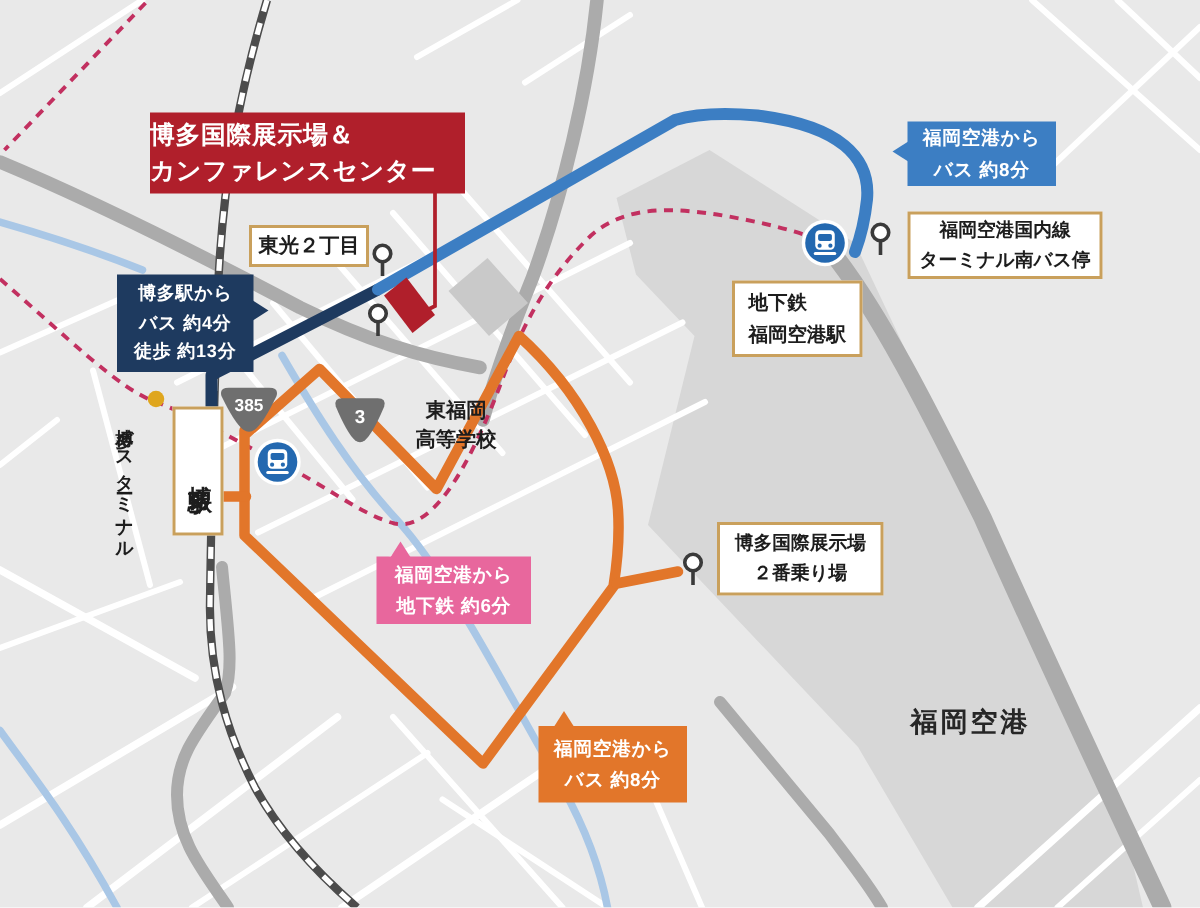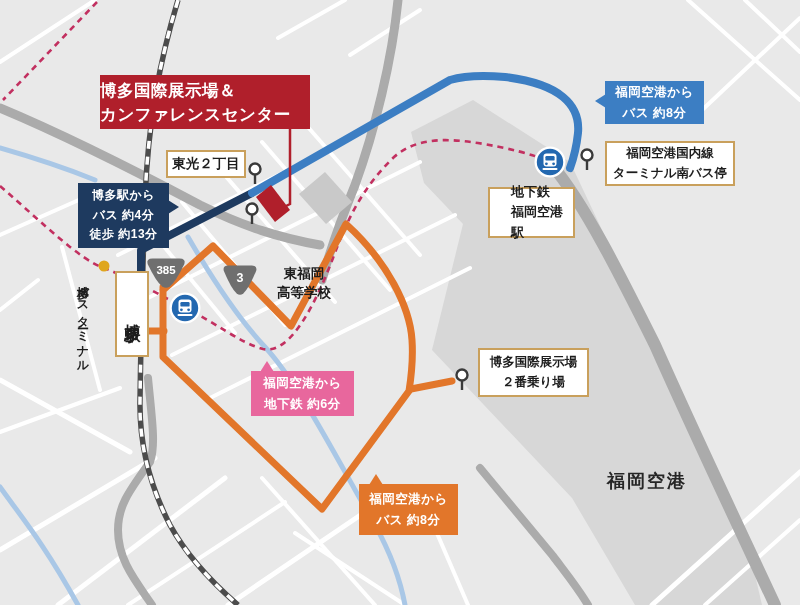--- a/index.html
+++ b/index.html
@@ -42,21 +42,21 @@
   
   .wbox {
     position:absolute; background:#fff; border:2px solid #c9a05c; color:#1d1d1d;
     font-weight:bold; display:flex; flex-direction:column; justify-content:center;
     text-align:center; font-size:12.5px; line-height:1.55;
   }
   .box-toko   { left:166px; top:150px; width:80px;  height:28px; font-size:13.5px;justify-content:center; }
   .box-sta    { left:115px; top:271px; width:34px;  height:86px; font-size:16px;
                 writing-mode:vertical-rl; text-orientation:upright; align-items:center;
                 letter-spacing:2px; }
-  .box-chika  { left:488px; top:187px; width:87px;  height:51px; text-align:left; padding-left:21px; font-size:13px; }
+  .box-chika  { left:488px; top:187px; width:87px;  height:51px; text-align:left; padding-left:9px; font-size:13px; }
   .box-dom    { left:605px; top:141px; width:130px; height:45px; }
   .box-intl   { left:478px; top:348px; width:111px; height:49px; }
 
   
   .plain { position:absolute; color:#1d1d1d; font-weight:bold; }
   .lbl-school  { left:268px; top:225px; width:72px; text-align:center; font-size:13.5px; line-height:1.4;margin-top:40px; }
   .lbl-term    { left:74px; top:276px; height:130px; font-size:12px;
                  writing-mode:vertical-rl; text-orientation:upright; line-height:17px; letter-spacing:1px; }
   .lbl-airport { left:607px; top:469px; font-size:18px; letter-spacing:2px; color:#262626; }
 </style>

